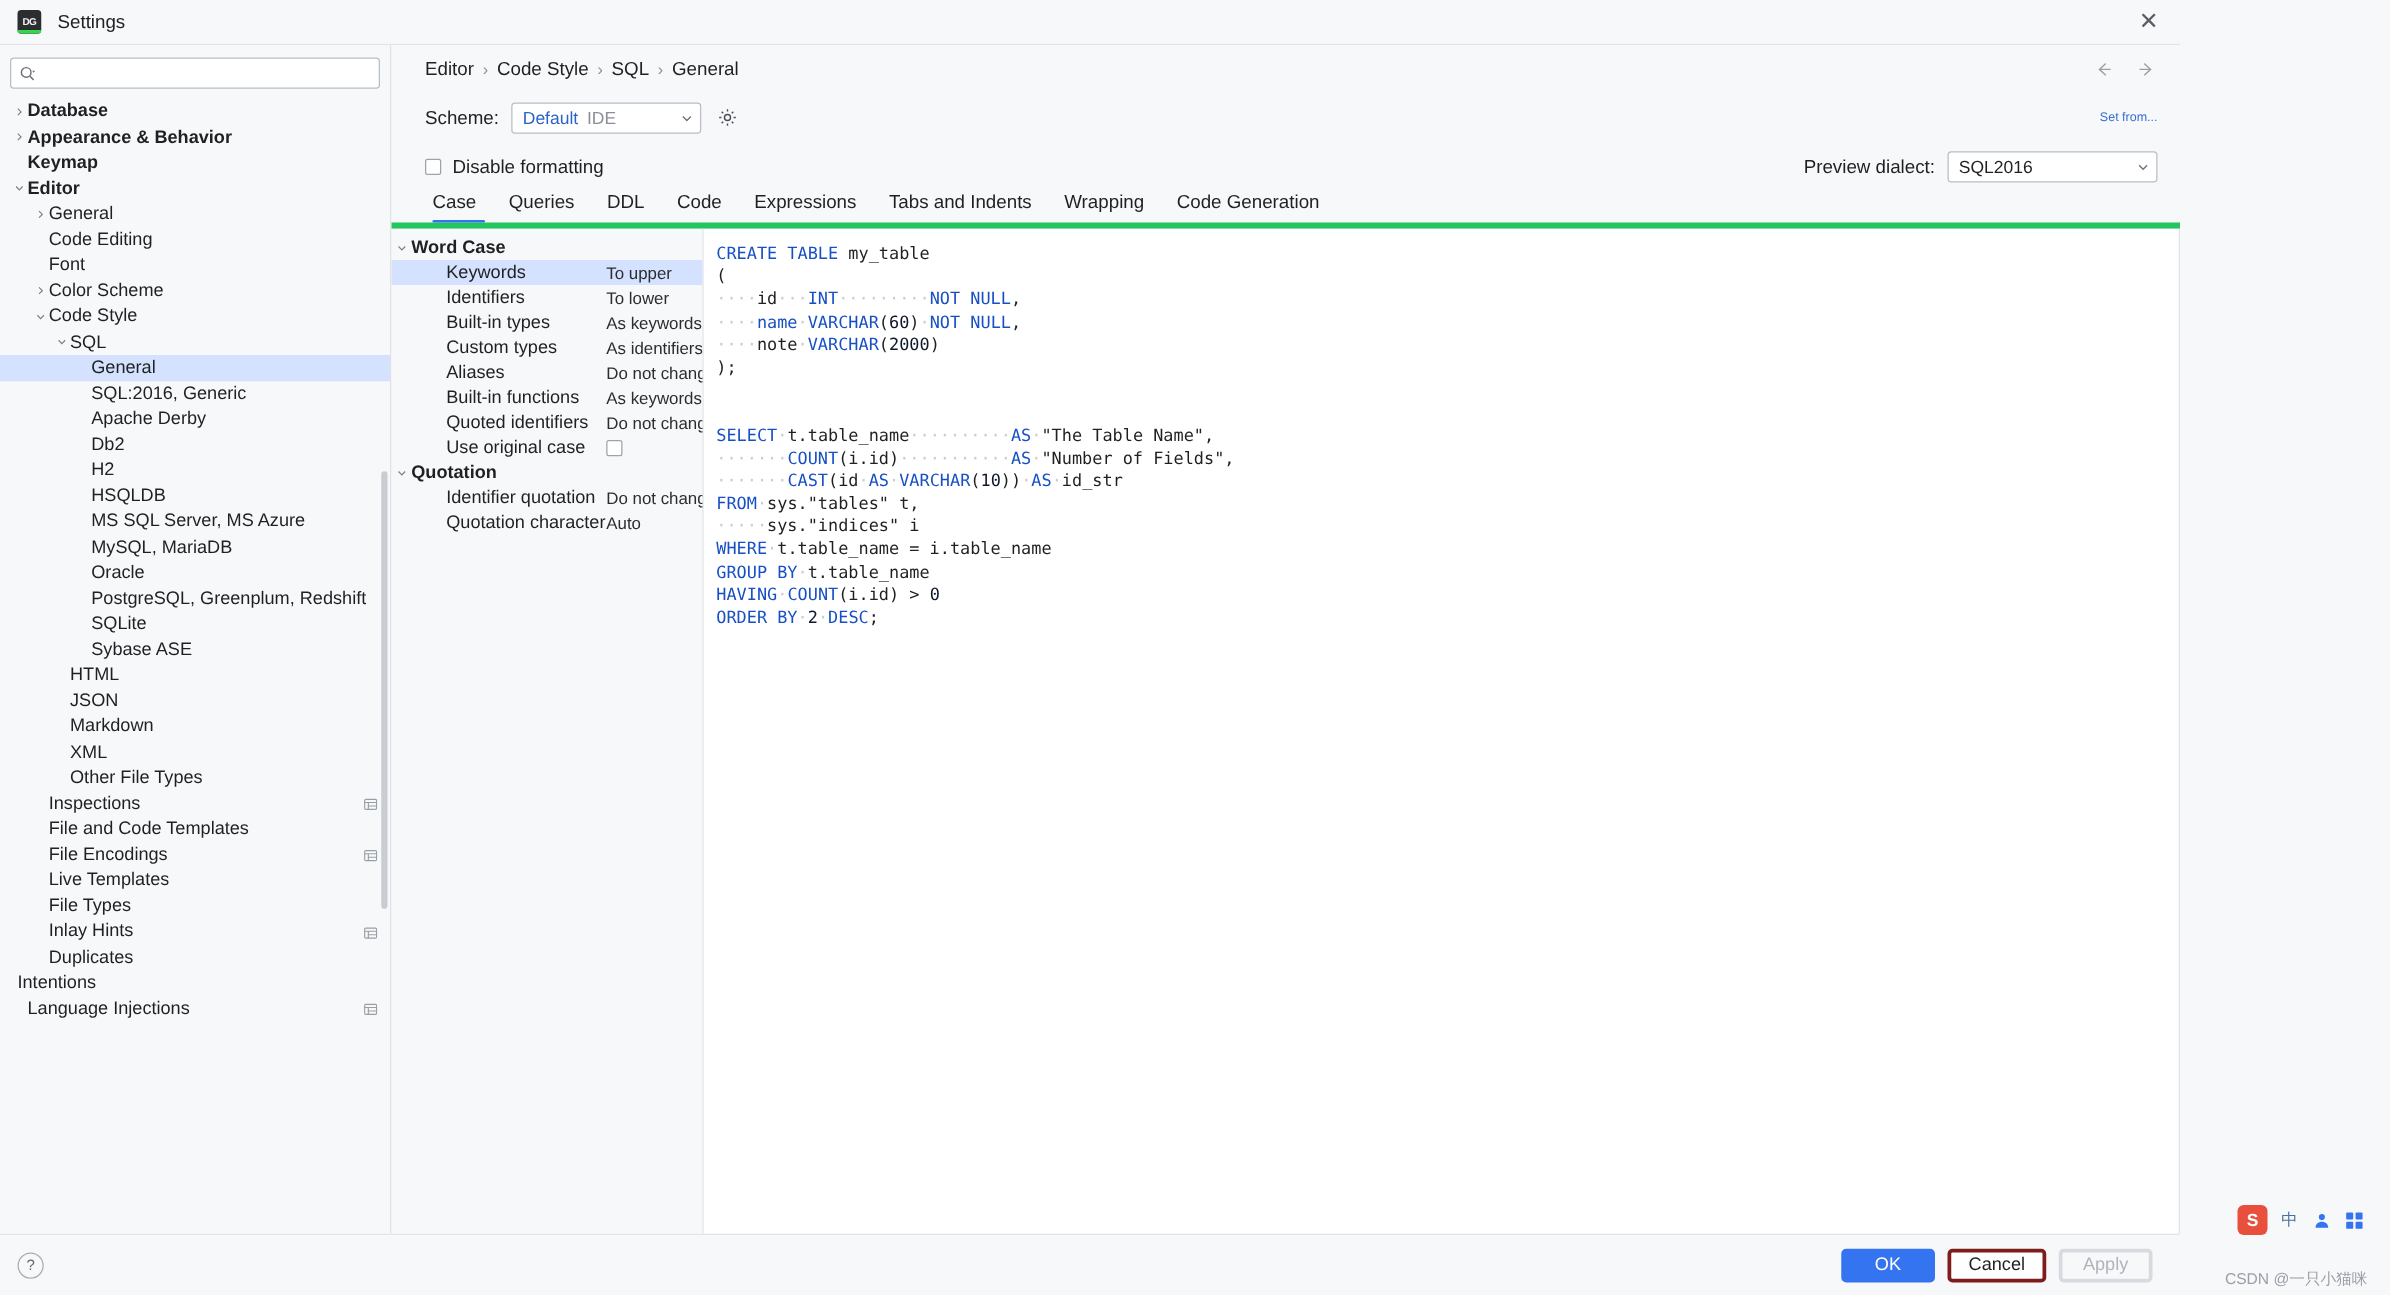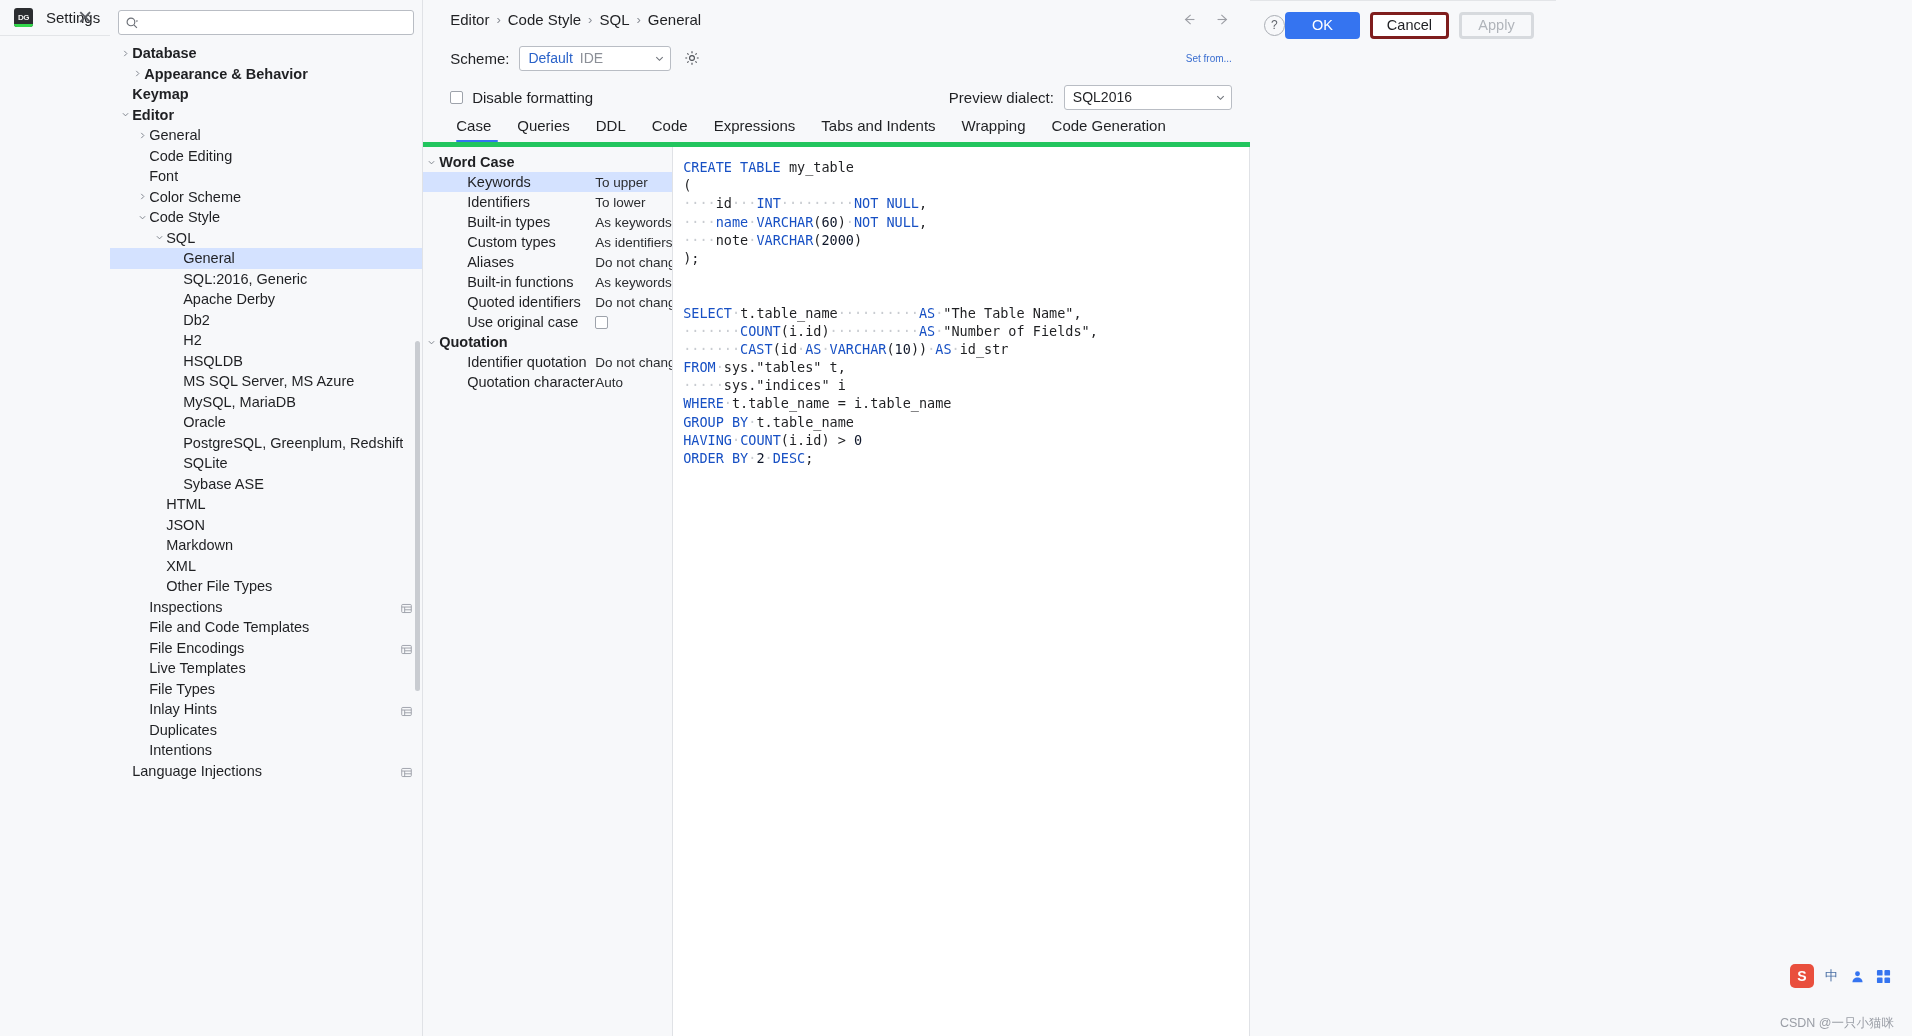--- a/index.html
+++ b/index.html
@@ -4,21 +4,21 @@
 <style>
   * { box-sizing: border-box; margin: 0; padding: 0; }
   html, body { width: 1912px; height: 1036px; }
   body {
     font-family: "Liberation Sans", sans-serif;
     font-size: 15px;
     color: #1f2023;
     background: #f7f8fa;
     overflow: hidden;
   }
-  .window { width: 1556px; height: 1036px; display: flex; flex-direction: row; background: #f7f8fa; }
+  .window { width: 1744px; height: 1036px; display: flex; flex-direction: column; background: #f7f8fa; }
 
   
   .titlebar {
     height: 36px; flex: 0 0 36px;
     display: flex; align-items: center;
     padding: 0 10px 0 14px;
     background: #f7f8fa;
     border-bottom: 1px solid #e3e5e8;
     position: relative;
   }
@@ -256,21 +256,21 @@
       </div>
       <div class="tree" id="tree">
         <div class="tree-row bold" style="padding-left: 8px;">
             <span class="arrow">
               <svg viewBox="0 0 12 12" width="9" height="9" fill="none" stroke="currentColor" stroke-width="1.25">
                 <path d="M4.3 2.5 L7.8 6 L4.3 9.5"></path>
               </svg>
             </span>
             <span class="lbl">Database</span>
           </div>
-          <div class="tree-row bold" style="padding-left: 20px;">
+          <div class="tree-row bold" style="padding-left: 8px;">
             <span class="arrow">
               <svg viewBox="0 0 12 12" width="9" height="9" fill="none" stroke="currentColor" stroke-width="1.25">
                 <path d="M4.3 2.5 L7.8 6 L4.3 9.5"></path>
               </svg>
             </span>
             <span class="lbl">Appearance &amp; Behavior</span>
           </div>
           <div class="tree-row bold" style="padding-left: 8px;">
             <span class="arrow"></span>
             <span class="lbl">Keymap</span>
@@ -424,21 +424,21 @@
             <span class="lbl">Inlay Hints</span>
             <span class="trail"><svg viewBox="0 0 12 12" width="11" height="11" fill="none" stroke="currentColor" stroke-width="1">
                 <rect x="0.8" y="1.6" width="10.4" height="8.8" rx="1"></rect>
                 <path d="M0.8 4.4 H11.2 M4 4.4 V10.4 M4 7.4 H11.2"></path>
               </svg></span>
           </div>
           <div class="tree-row" style="padding-left: 25px;">
             <span class="arrow"></span>
             <span class="lbl">Duplicates</span>
           </div>
-          <div class="tree-row" style="padding-left: 25px; text-align: center;">
+          <div class="tree-row" style=" text-align: center;">
             <span class="arrow"></span>
             <span class="lbl">Intentions</span>
           </div>
           <div class="tree-row" style="padding-left: 8px;">
             <span class="arrow"></span>
             <span class="lbl">Language Injections</span>
             <span class="trail"><svg viewBox="0 0 12 12" width="11" height="11" fill="none" stroke="currentColor" stroke-width="1">
                 <rect x="0.8" y="1.6" width="10.4" height="8.8" rx="1"></rect>
                 <path d="M0.8 4.4 H11.2 M4 4.4 V10.4 M4 7.4 H11.2"></path>
               </svg></span>

